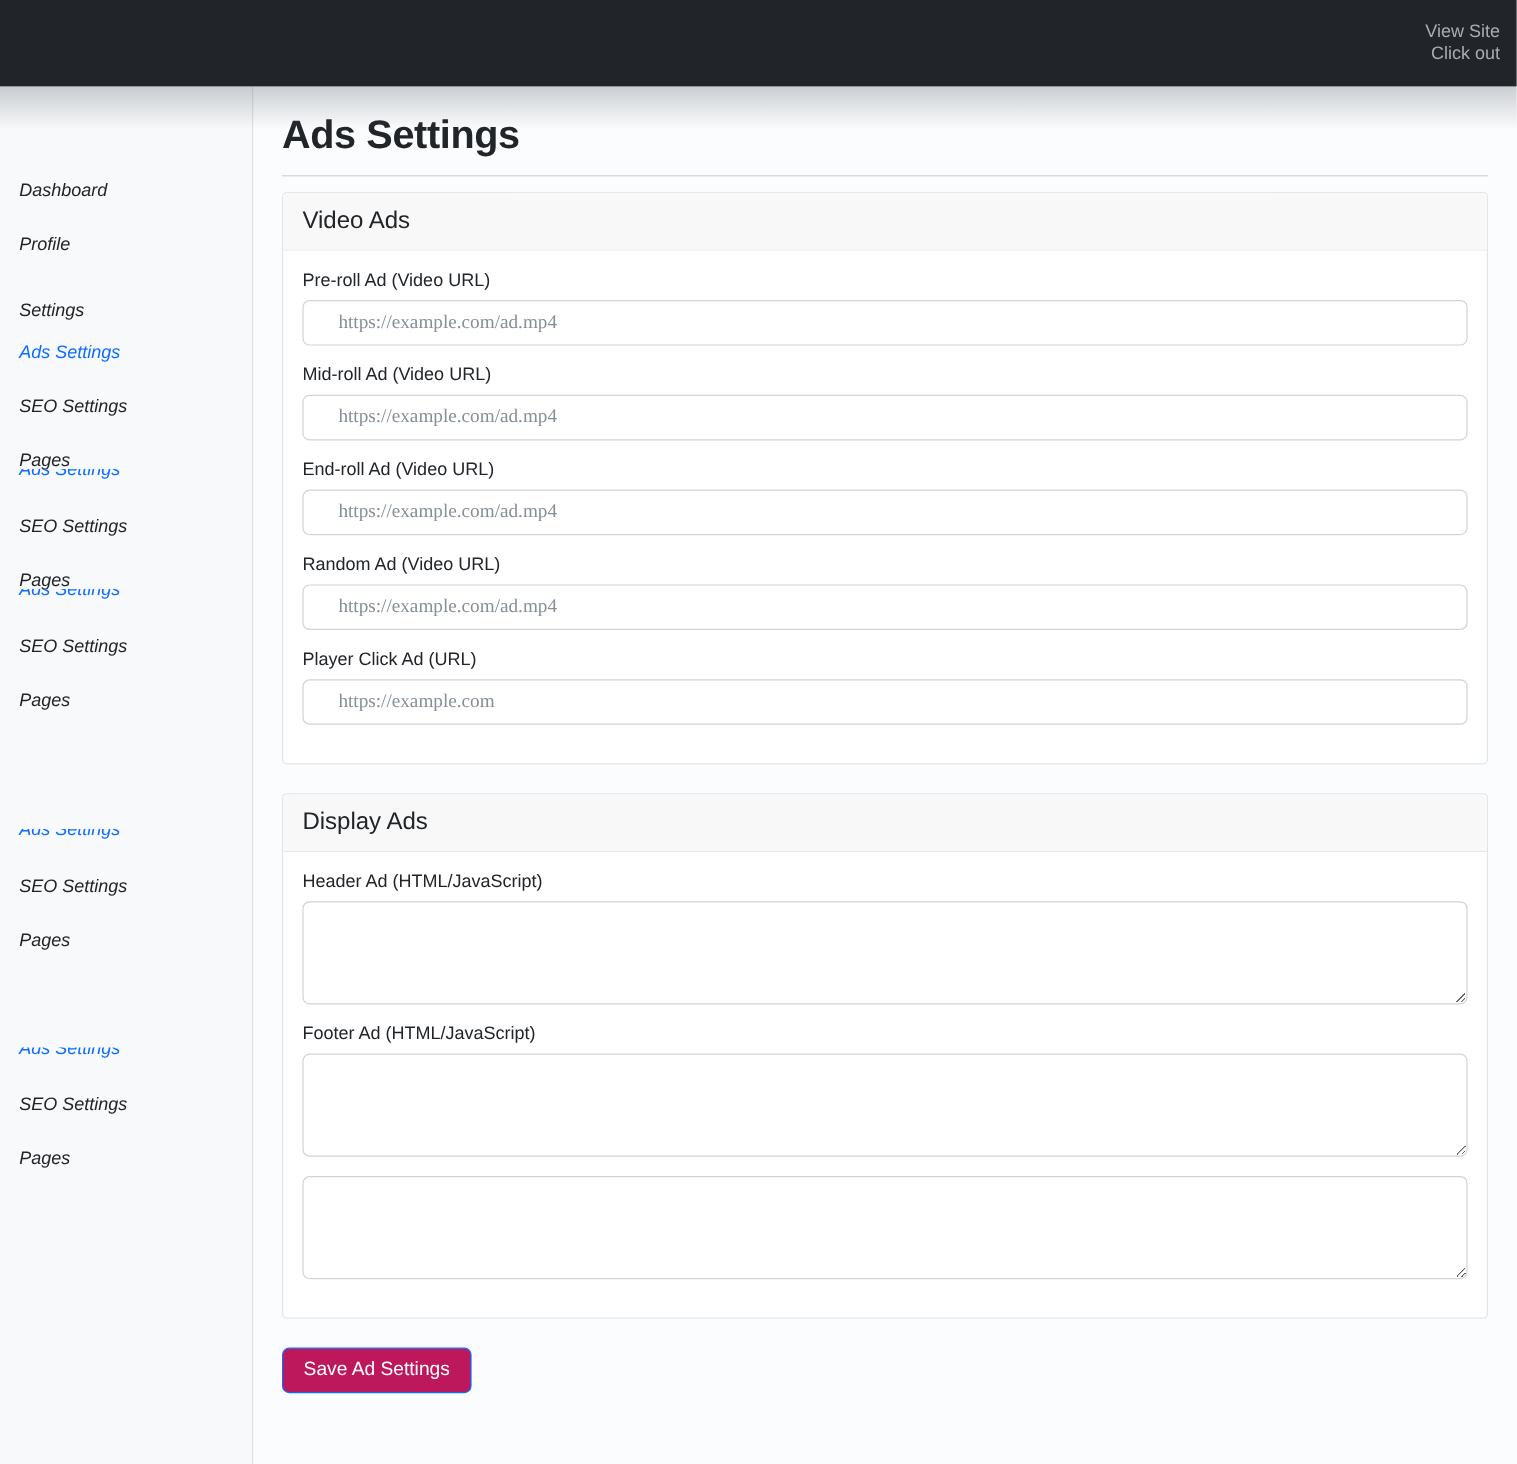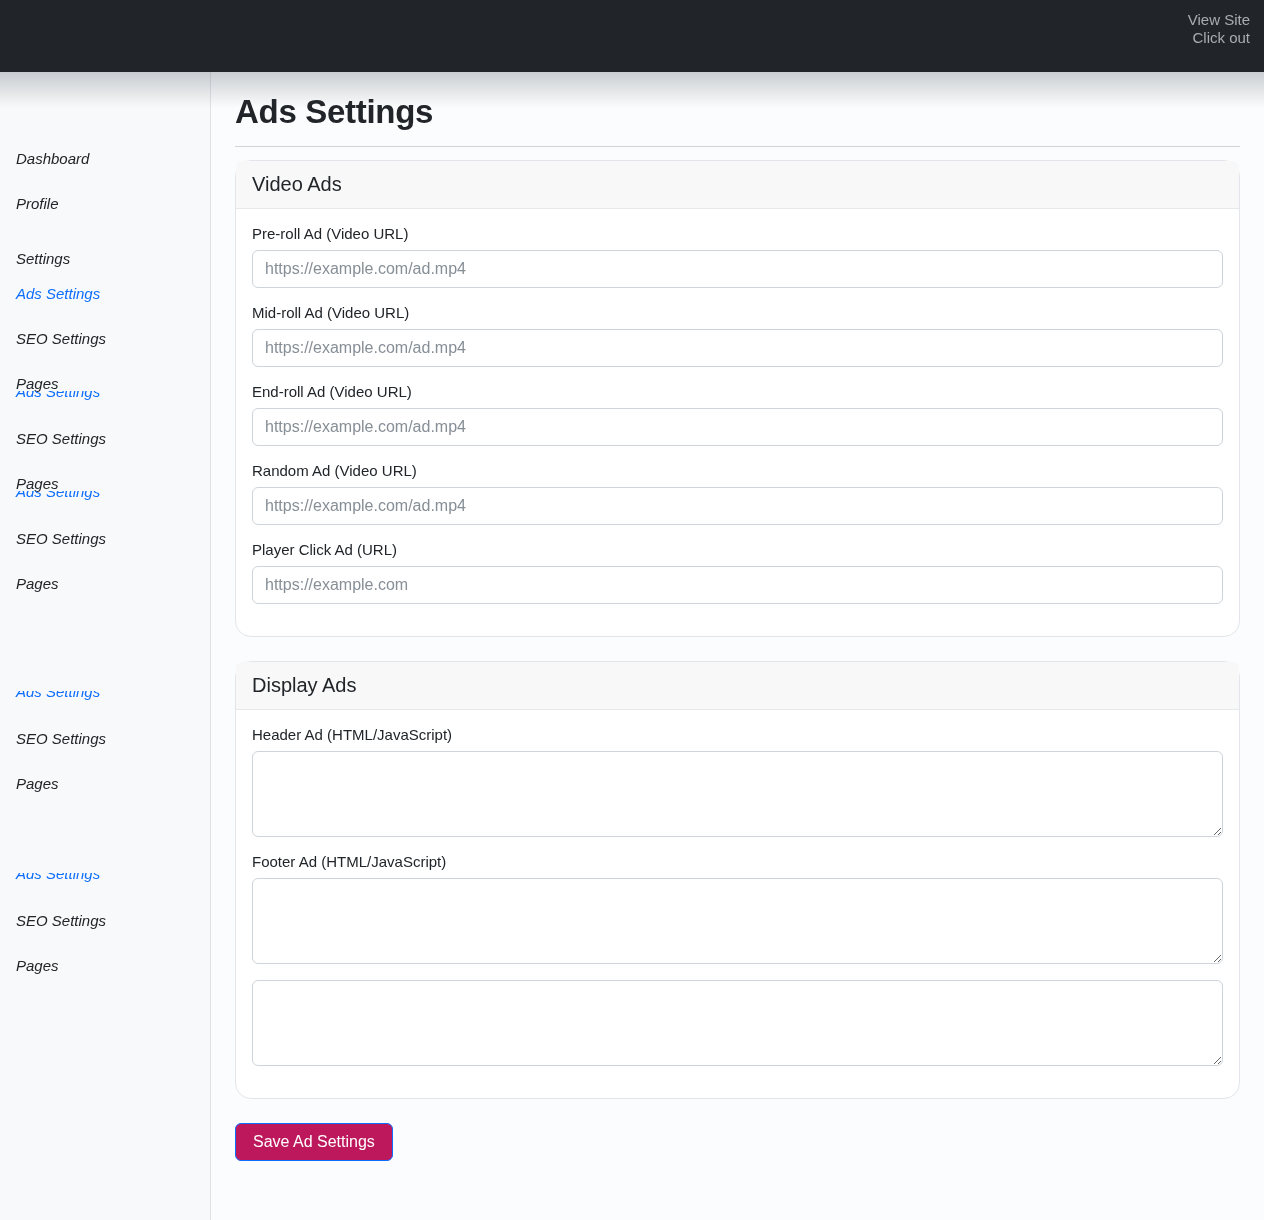--- a/index.html
+++ b/index.html
@@ -18,21 +18,21 @@
     background: #212529; z-index: 10;
   }
   .brand {
     position: absolute; top: 10px; left: 0; width: 211px; height: 51px;
     background: #1a1d20; color: #ffffff; font-size: 17px;
     display: flex; align-items: center; padding-left: 16px;
   }
   .nav-links {
     position: absolute; right: 14px; top: 0; height: 63px;
     display: flex; flex-direction: column; align-items: flex-end;
-    justify-content: flex-start; padding: 11px 0 9px;
+    justify-content: flex-end; padding: 11px 0 9px;
   }
   .nav-link {
     color: #a8adb2; font-size: 15px; text-decoration: none;
     line-height: 18px; cursor: pointer; display: block;
   }
 
   
   .navbar-shadow {
     position: absolute; top: 72px; left: 0; width: 100%; height: 36px;
     background: linear-gradient(180deg, rgba(90,100,110,0.30), rgba(255,255,255,0));
@@ -78,36 +78,36 @@
     padding: 20px 24px 0;
   }
   .page-title {
     font-size: 33px; font-weight: 600; line-height: 40px;
     color: #212529; letter-spacing: -0.3px;
   }
   .title-rule {
     border: none; border-top: 1px solid #cfd4d9; margin: 14px 0 13px;
   }
   .card {
-    background: #ffffff; border: 1px solid #e2e6ea; border-radius: 16px;
+    background: #ffffff; border: 1px solid #e2e6ea; border-radius: 4px;
     margin-bottom: 24px;
   }
   .card-header {
     background: #f8f8f9; border-bottom: 1px solid #e6e9ec;
     padding: 12px 16px; font-size: 20px; font-weight: 500;
     border-radius: 6px 6px 0 0; color: #212529;
   }
   .card-body { padding: 16px; }
   .field { margin-bottom: 16px; }
   .field label {
     display: block; font-size: 15px; color: #212529; margin-bottom: 8px;
   }
   .field input {
     width: 100%; height: 38px; border: 1px solid #ced4da; border-radius: 6px;
-    padding: 6px 12px; font-size: 16px; font-family: Liberation Sans, sans-serif;
+    padding: 6px 29px; font-size: 16px; font-family: Liberation Serif, serif;
     color: #212529; background: #fff; outline: none;
   }
   .field input::placeholder { color: #868e96; }
   .field textarea {
     width: 100%; height: 86px; border: 1px solid #ced4da; border-radius: 6px;
     padding: 6px 12px; font-size: 16px; font-family: inherit;
     color: #212529; background: #fff; resize: both; outline: none; display: block;
   }
   .save-btn {
     background: #be185d; color: #ffffff; border: 1px solid #0d6efd;

